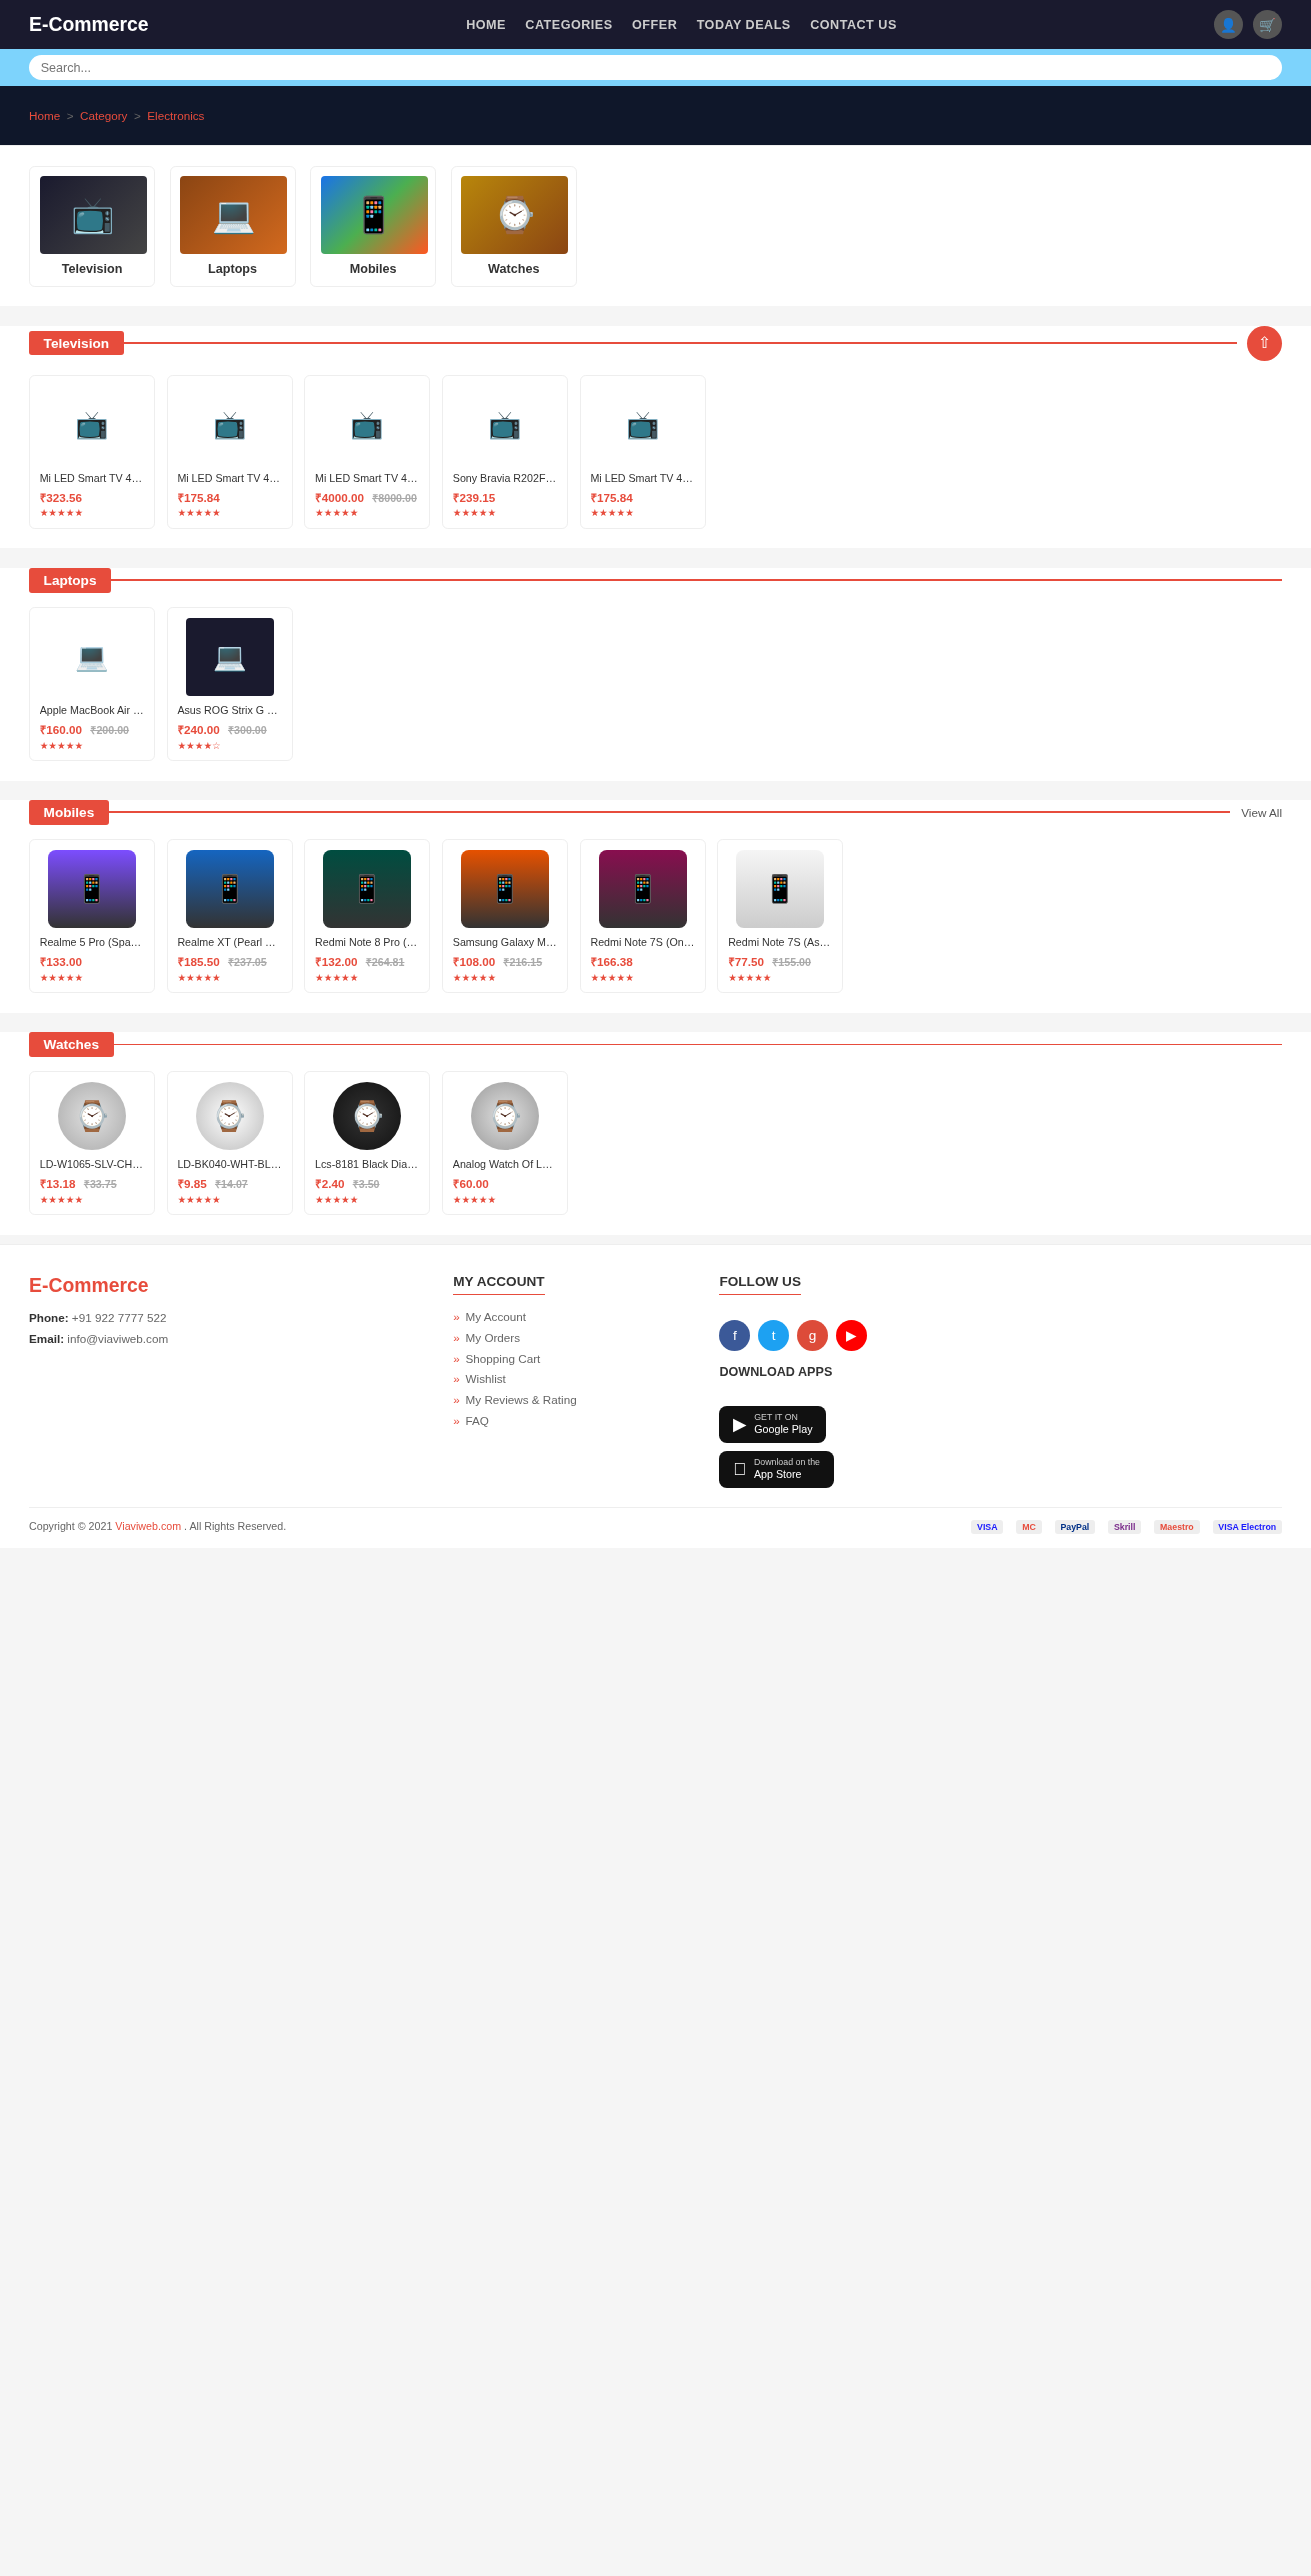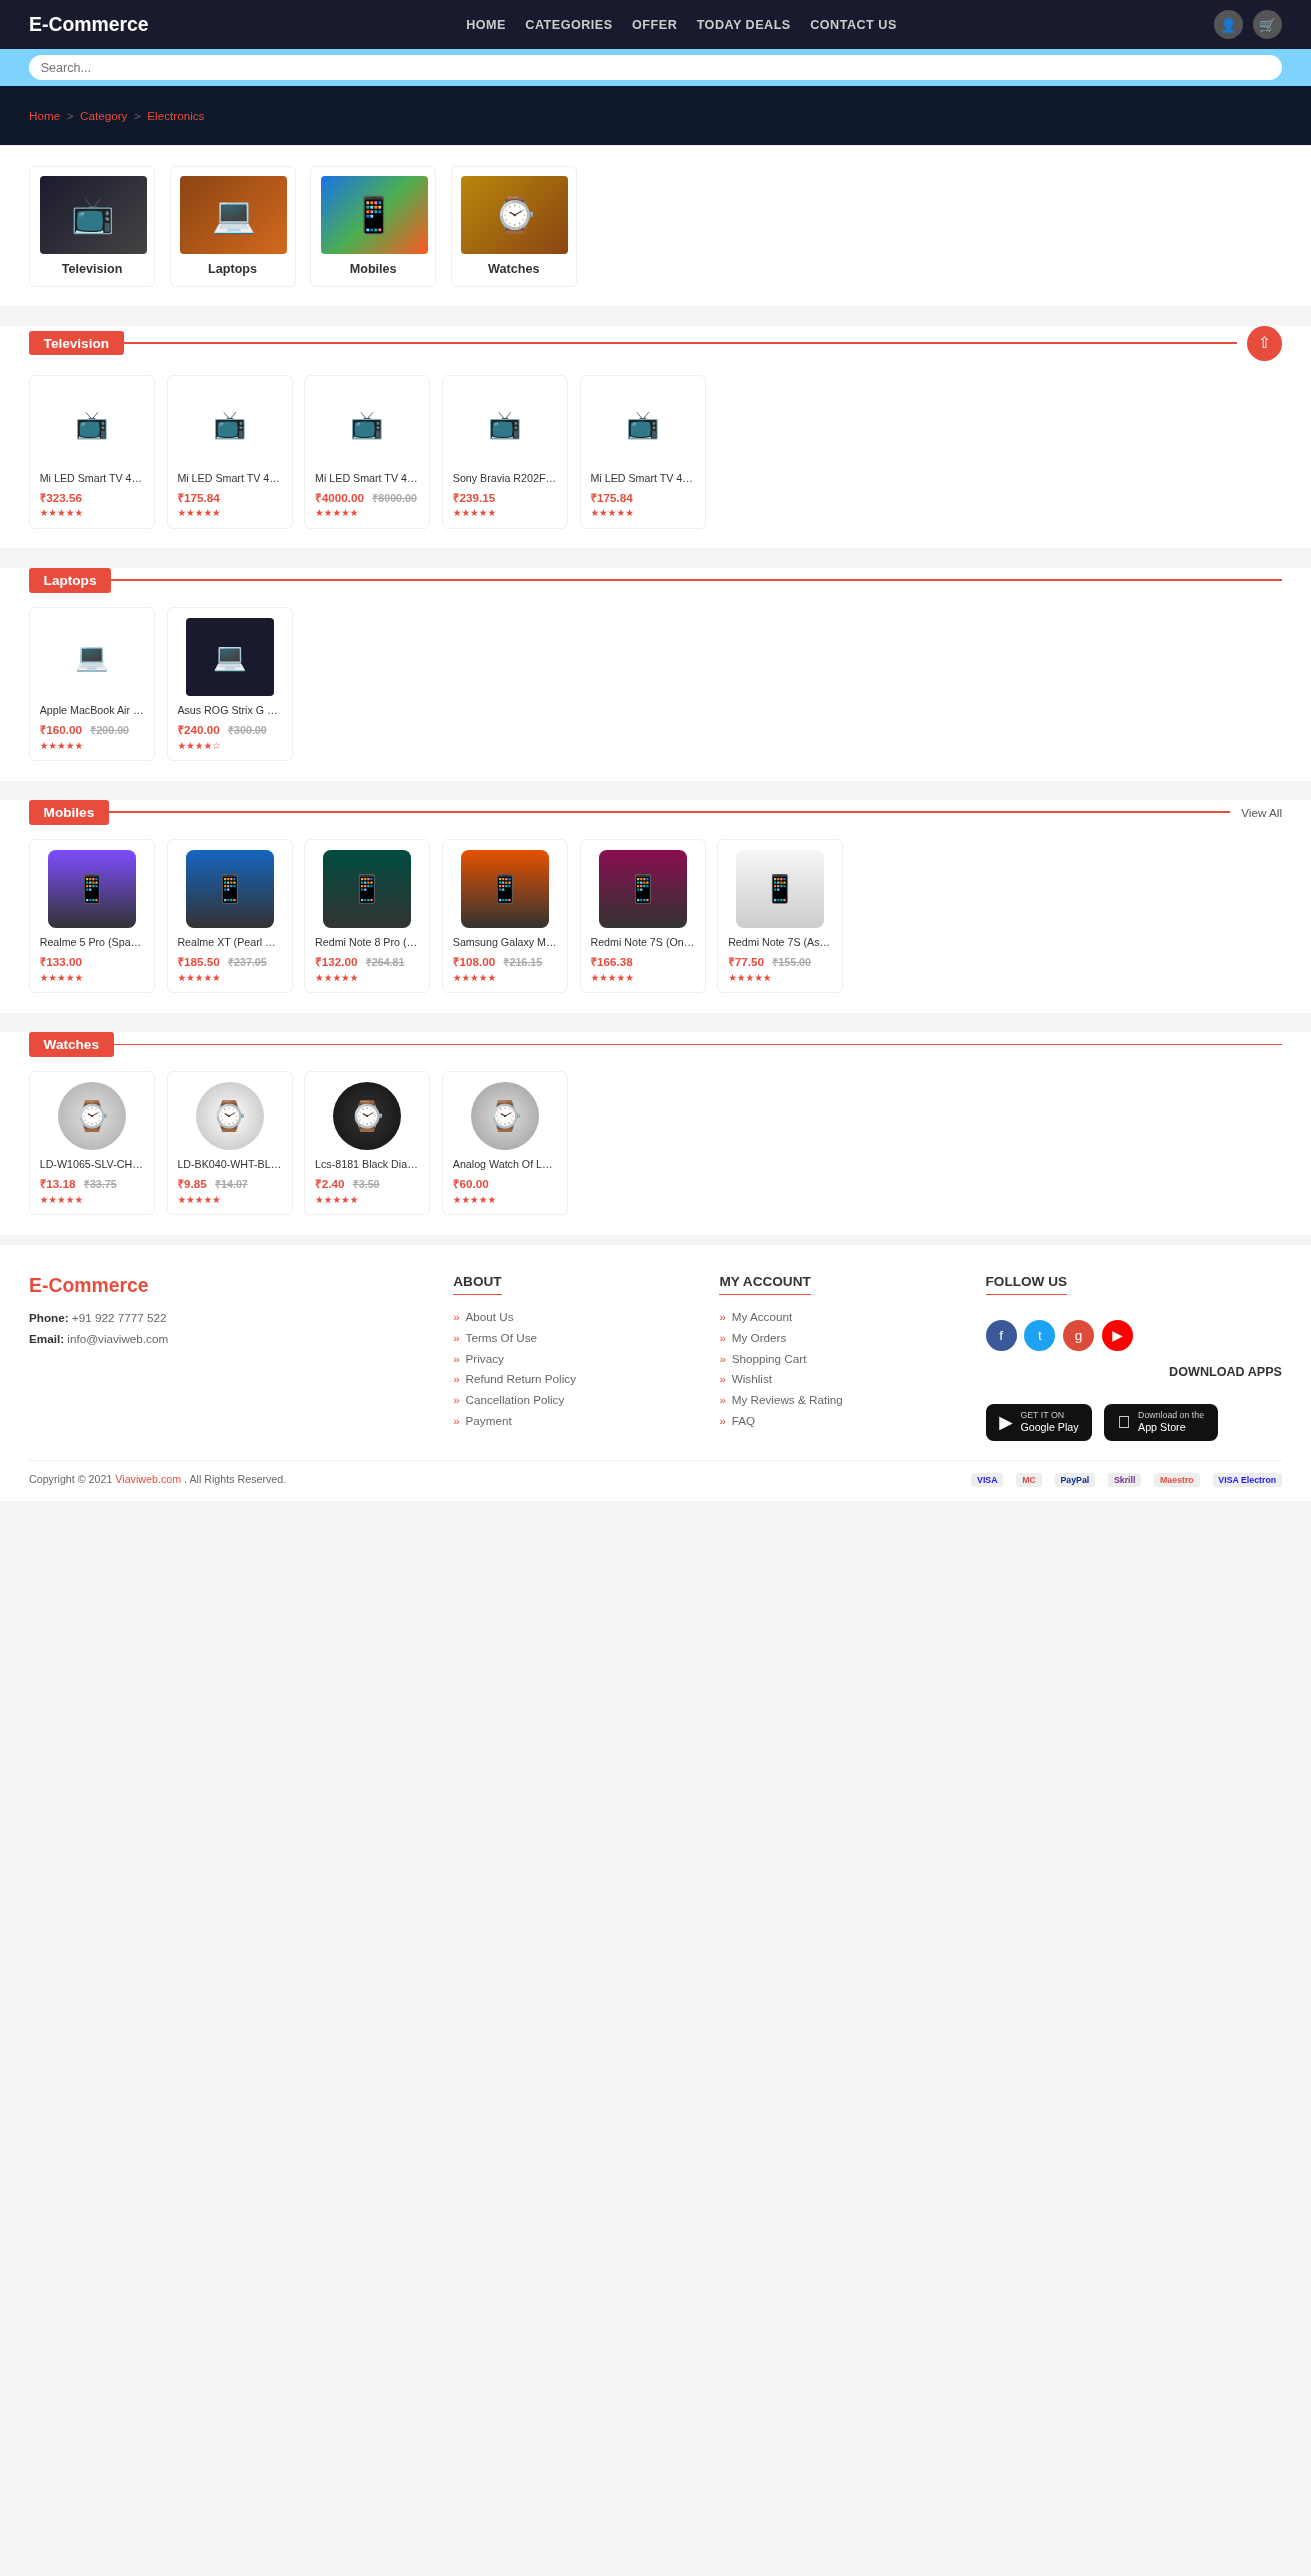--- a/index.html
+++ b/index.html
@@ -63,21 +63,21 @@
     .footer-col h4 { font-size: 13.6px; font-weight: bold; color: #333; margin-bottom: 14.6px; border-bottom: 1.9px solid #e74c3c; padding-bottom: 4.9px; display: inline-block; }
     .footer-col ul { list-style: none; }
     .footer-col ul li { font-size: 11.7px; color: #666; margin-bottom: 7.8px; cursor: pointer; }
     .footer-col ul li::before { content: "»"; color: #e74c3c; margin-right: 5.8px; }
     .social-icons { display: flex; gap: 7.8px; margin-top: 9.7px; margin-bottom: 14.6px; }
     .social-icon { width: 31px; height: 31px; border-radius: 50%; color: #fff; display: flex; align-items: center; justify-content: center; font-size: 13.6px; cursor: pointer; }
     .fb { background: #3b5998; }
     .tw { background: #1da1f2; }
     .gp { background: #dd4b39; }
     .yt { background: #ff0000; }
-    .download-apps h5 { font-size: 12.6px; font-weight: bold; color: #333; margin-bottom: 17px; text-align: right; }
+    .download-apps h5 { font-size: 12.6px; font-weight: bold; color: #333; margin-bottom: 27px; }
     .app-btn { background: #111; color: #fff; border-radius: 7.8px; padding: 5.8px 13.6px; display: inline-flex; align-items: center; gap: 7.8px; font-size: 10.7px; cursor: pointer; margin-right: 7.8px; }
     .app-btn-icon { font-size: 17.5px; }
     .app-btn-text { line-height: 1.3; }
     .app-btn-text small { font-size: 8.8px; display: block; color: #ccc; }
     .footer-bottom { border-top: 1px solid #eee; padding-top: 11.7px; display: flex; justify-content: space-between; }
     .footer-bottom p { font-size: 10.7px; color: #666; }
     .footer-bottom a { color: #e74c3c; text-decoration: none; }
     .payment-icons { display: flex; gap: 13px; align-items: center; }
     .pay-icon { background: #eee; border-radius: 2.9px; padding: 1.9px 5.8px; font-size: 8.8px; font-weight: bold; color: #333; }
     .visa { color: #1a1aff; }
@@ -311,31 +311,20 @@
   <div class="footer-grid">
 
     <div>
       <div class="footer-logo">E-Commerce</div>
       <div class="footer-addr">
         <p><strong>Phone:</strong> <span>+91 922 7777 522</span></p>
         <p><strong>Email:</strong> <span>info@viaviweb.com</span></p>
       </div>
     </div>
 
-    <div class="footer-col">
-      <h4>ABOUT</h4>
-      <ul>
-        <li>About Us</li>
-        <li>Terms Of Use</li>
-        <li>Privacy</li>
-        <li>Refund Return Policy</li>
-        <li>Cancellation Policy</li>
-        <li>Payment</li>
-      </ul>
-    </div>
 
     <div class="footer-col">
       <h4>MY ACCOUNT</h4>
       <ul>
         <li>My Account</li>
         <li>My Orders</li>
         <li>Shopping Cart</li>
         <li>Wishlist</li>
         <li>My Reviews &amp; Rating</li>
         <li>FAQ</li>

